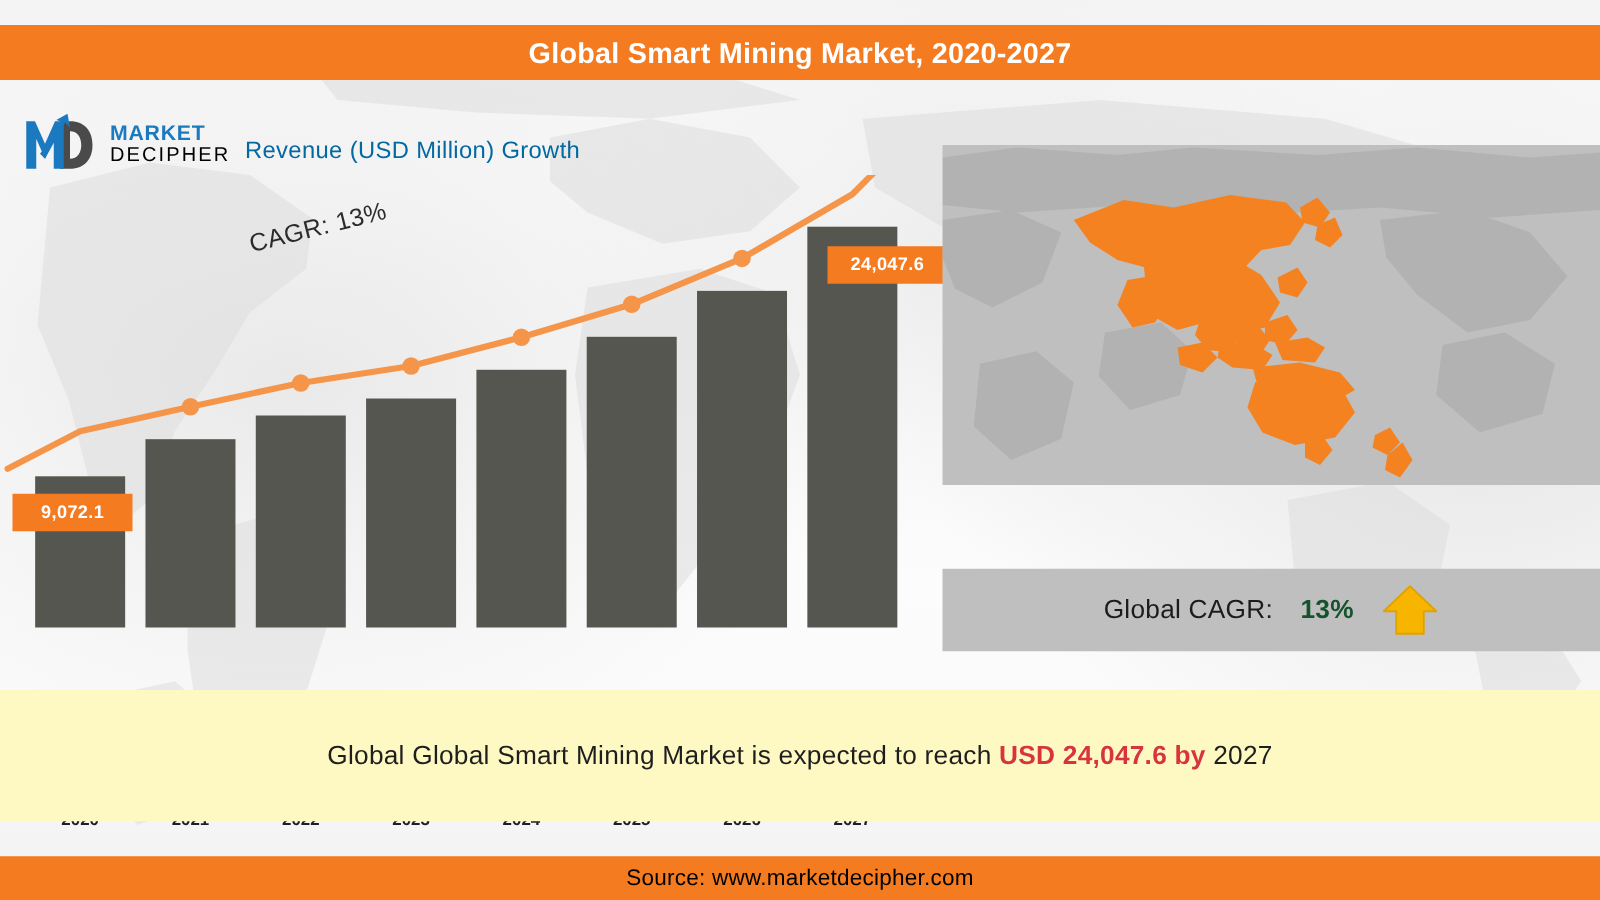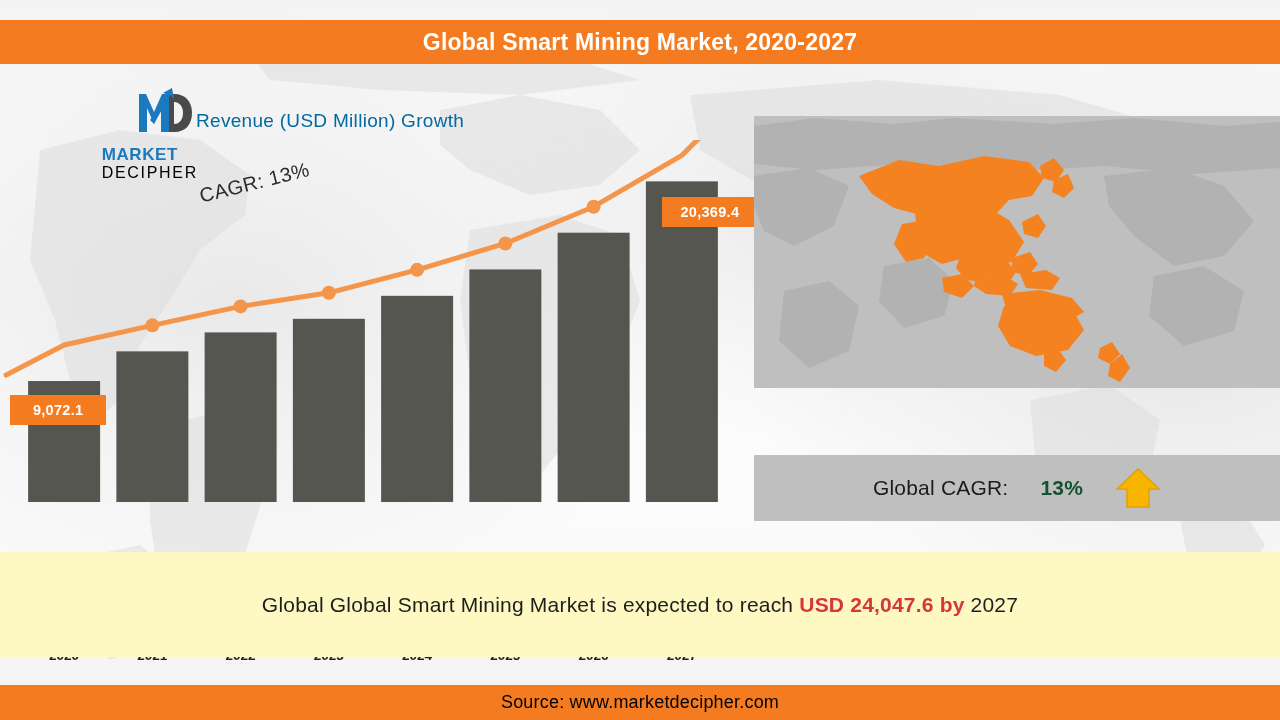--- a/index.html
+++ b/index.html
@@ -26,21 +26,21 @@
   .header{
     position:absolute;left:0;top:20px;width:1280px;height:44px;
     background:#f47b20;display:flex;align-items:center;justify-content:center;
   }
   .header h1{
     margin:14px;color:#ffffff;font-size:23px;font-weight:600;letter-spacing:.2px;
     font-family:"Liberation Sans", sans-serif;
   }
 
   
-  .logo{position:absolute;left:18px;top:86px;width:180px;height:56px;display:flex;align-items:flex-end;gap:8px;flex-direction:column;}
+  .logo{position:absolute;left:18px;top:86px;width:180px;height:56px;display:flex;align-items:center;gap:8px;}
   .logo-mark{width:62px;height:50px;flex:0 0 auto;}
   .logo-text{display:flex;flex-direction:column;line-height:1.0;padding-top:2px;}
   .logo-text .l1{color:#1b79c0;font-size:17px;font-weight:bold;letter-spacing:.6px;}
   .logo-text .l2{color:#000000;font-size:16px;font-weight:500;letter-spacing:1.7px;margin-top:2px;}
 
   
   .chart-title{
     position:absolute;left:196px;top:110px;font-size:19px;color:#0369a1;letter-spacing:.3px;
   }
   .chart{position:absolute;left:0px;top:140px;width:740px;height:400px;}
@@ -62,21 +62,21 @@
   
   .panel-map{position:absolute;left:754px;top:116px;width:526px;height:272px;background:#bfbfbf;overflow:hidden;}
   .panel-map .worldsvg{position:absolute;left:0;top:0;width:526px;height:272px;}
   .fastest{
     position:absolute;left:778px;top:353px;font-size:20px;color:#232323;letter-spacing:.2px;
   }
   .fastest .hi{color:#d03a42;font-weight:bold;}
 
   .panel-cagr{
     position:absolute;left:754px;top:455px;width:526px;height:66px;background:#bfbfbf;
-    display:flex;align-items:center;justify-content:center;gap:32px;
+    display:flex;align-items:center;justify-content:center;gap:22px;
   }
   .panel-cagr .txt{font-size:21px;color:#1c1c1c;letter-spacing:.2px;}
   .panel-cagr .hi{color:#14532d;font-weight:bold;}
   .uparrow{width:46px;height:42px;display:block;}
 
   
   .statement{
     position:absolute;left:0;top:552px;width:1280px;height:105px;background:#fef9c3;
     display:flex;align-items:center;justify-content:center;
   }
@@ -171,21 +171,21 @@
       <div class="tick" style="left: 284.75px;"></div>
       <div class="tick" style="left: 373px;"></div>
       <div class="tick" style="left: 461.25px;"></div>
       <div class="tick" style="left: 549.5px;"></div>
       <div class="tick" style="left: 637.75px;"></div>
     </div>
 
   <div class="cagr-label">CAGR: 13%</div>
 
   <div class="value-badge" id="badge-first" style="width: 96px; height: 30px; left: 10.125px; top: 395.039px;">9,072.1</div>
-  <div class="value-badge" id="badge-last" style="width: 96px; height: 30px; left: 661.875px; top: 197.365px;">20,369.4</div>
+  <div class="value-badge" id="badge-last" style="width: 96px; height: 30px; left: 661.875px; top: 197.365px;">24,047.6</div>
 
   <div class="panel-map">
     <svg class="worldsvg" viewBox="0 0 526 272" preserveAspectRatio="none">
       <g fill="#b2b2b2">
         <path d="M0 10 L60 2 L140 8 L200 2 L300 8 L380 2 L470 10 L526 6 L526 52 L440 58 L350 50 L250 56 L150 48 L60 54 L0 48 Z"></path>
         <path d="M0 60 L55 52 L95 70 L80 110 L40 130 L10 115 L0 90 Z"></path>
         <path d="M350 60 L420 52 L470 70 L500 105 L470 140 L420 150 L380 120 L355 90 Z"></path>
         <path d="M400 160 L450 150 L490 175 L480 215 L430 230 L395 200 Z"></path>
         <path d="M30 175 L75 165 L105 190 L95 235 L55 252 L25 225 Z"></path>
         <path d="M130 150 L175 142 L200 165 L190 200 L150 212 L125 185 Z"></path>

